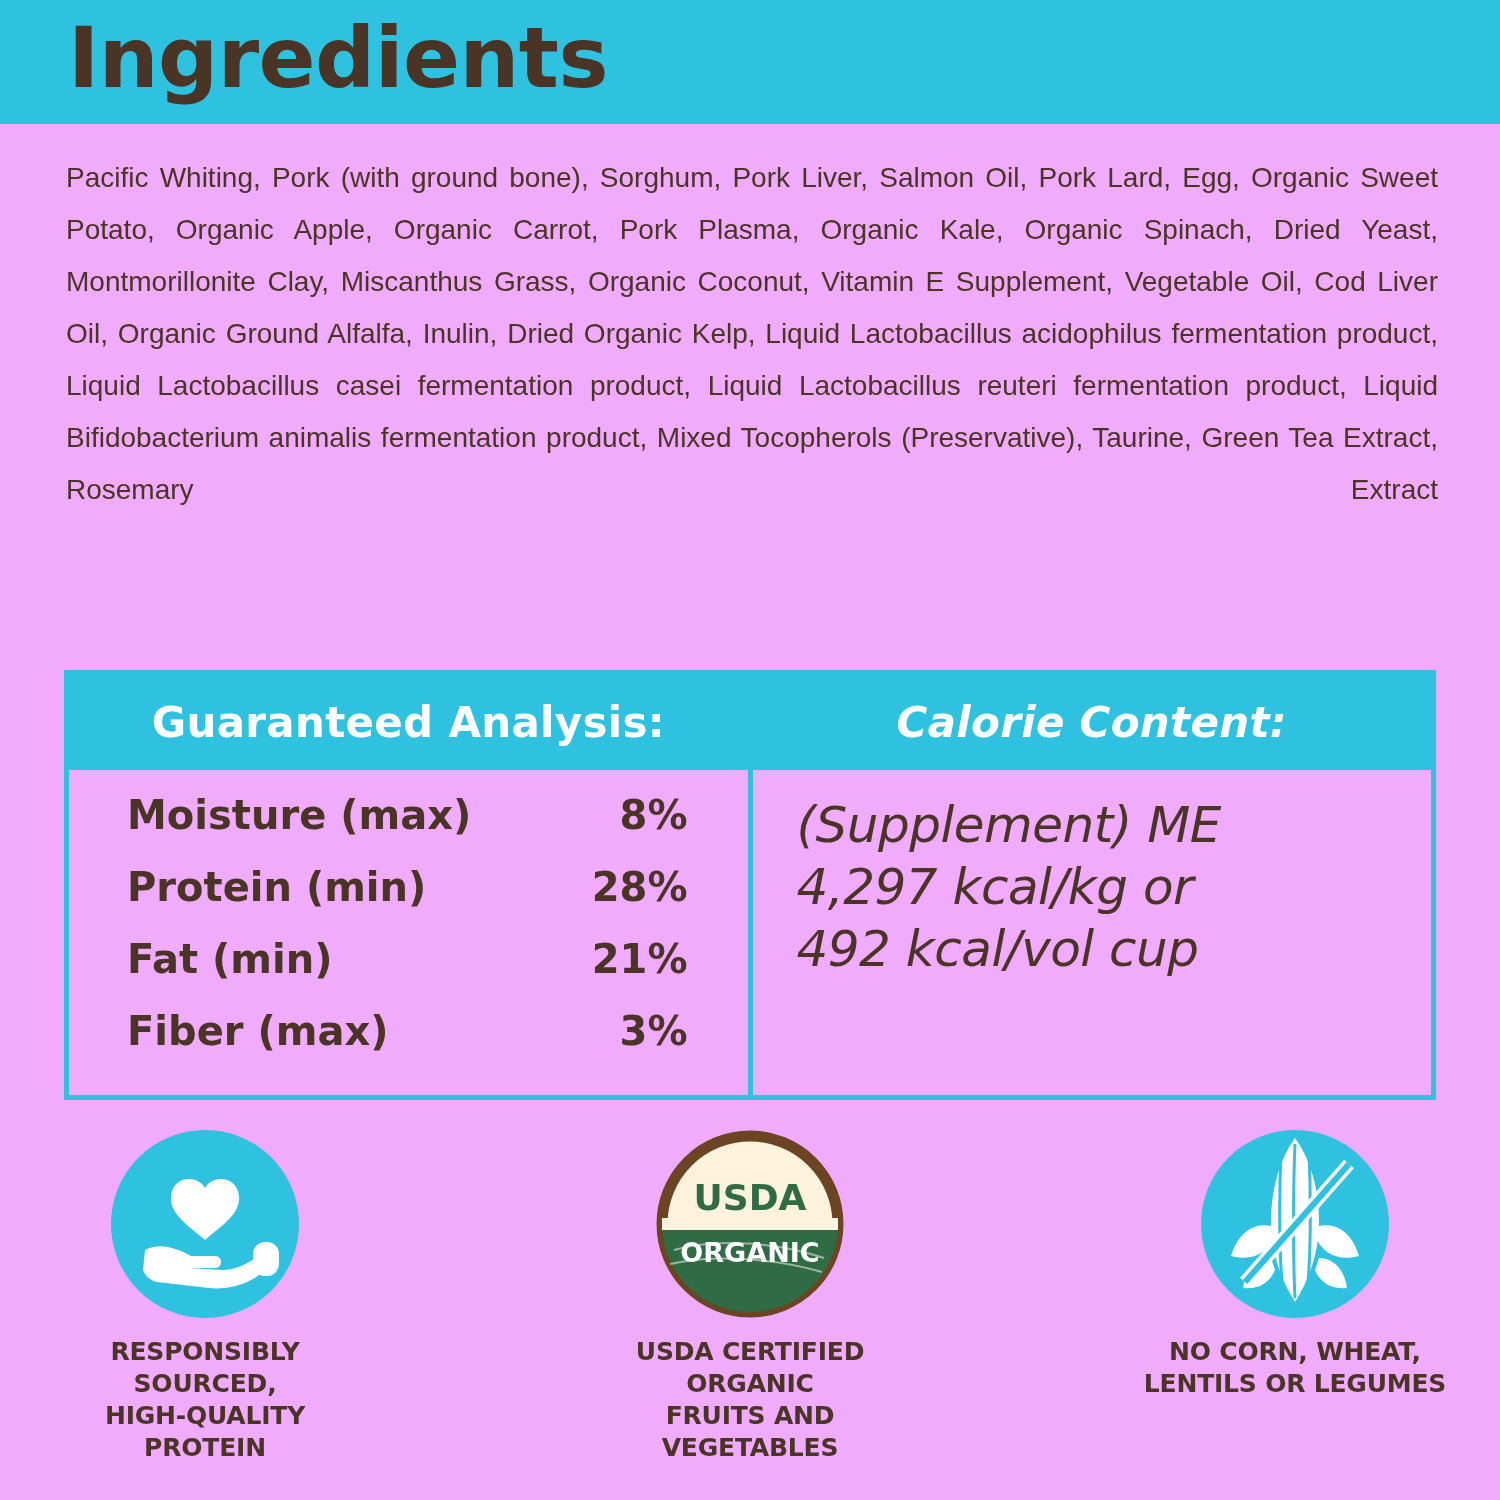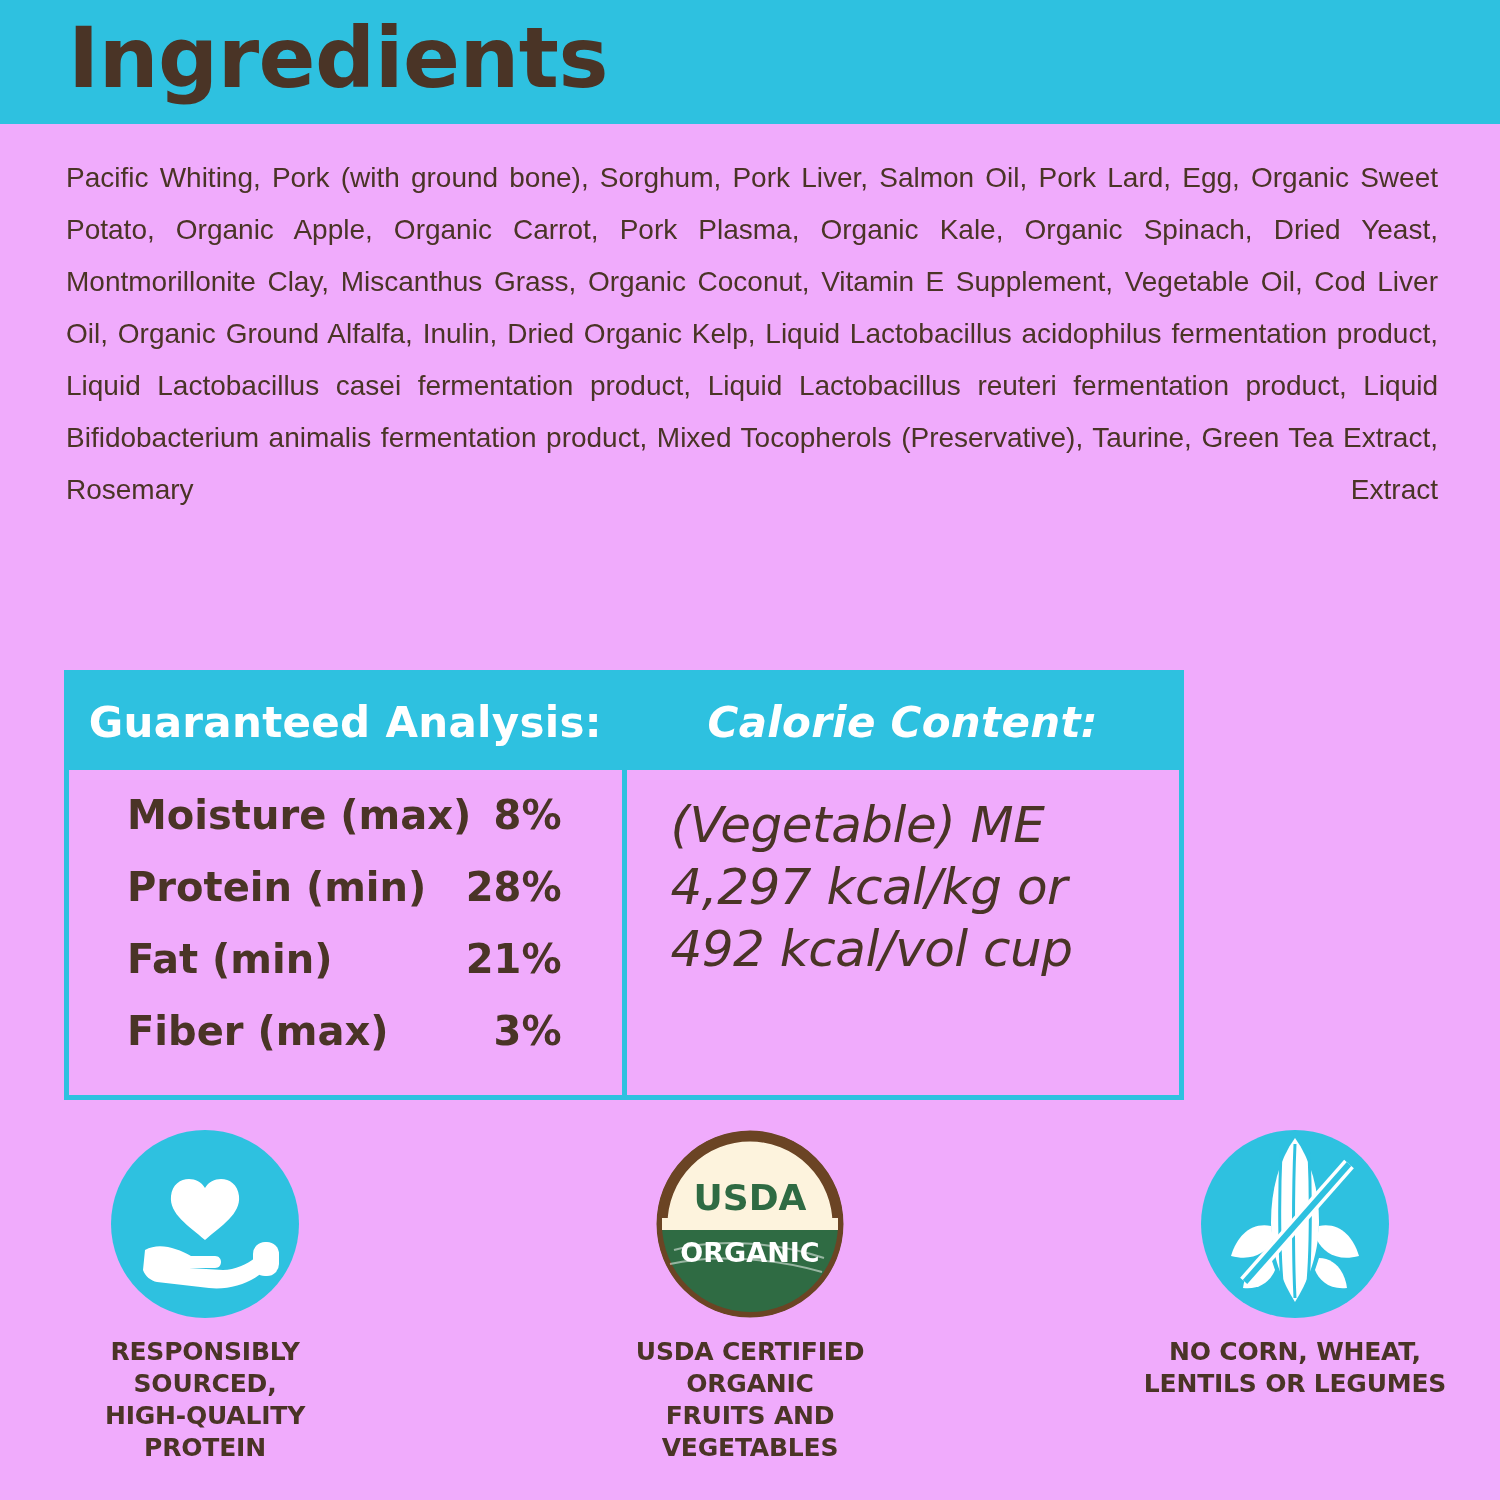--- a/index.html
+++ b/index.html
@@ -54,21 +54,21 @@
     text-align: justify;
     text-align-last: justify;
     font-family: Liberation Sans, sans-serif;
   }
 
   
   .panel {
     position: absolute;
     left: 64px;
     top: 670px;
-    width: 1120px;
+    width: 1372px;
     height: 430px;
     border: 5px solid #2ec1e0;
     box-sizing: border-box;
     display: flex;
   }
   .panel-col {
     position: relative;
     box-sizing: border-box;
   }
   .panel-col.left {
@@ -186,21 +186,21 @@
         <div class="ga-row">
           <span>Fiber (max)</span>
           <span class="value">3%</span>
         </div>
       </div>
     </div>
 
     <div class="panel-col right">
       <div class="panel-head">Calorie Content:</div>
       <div class="calorie-body">
-        <div>(Vegetable) ME</div>
+        <div>(Supplement) ME</div>
         <div>4,297 kcal/kg or</div>
         <div>492 kcal/vol cup</div>
       </div>
     </div>
 
   </div>
 
   <div class="badges">
 
     <div class="badge">

